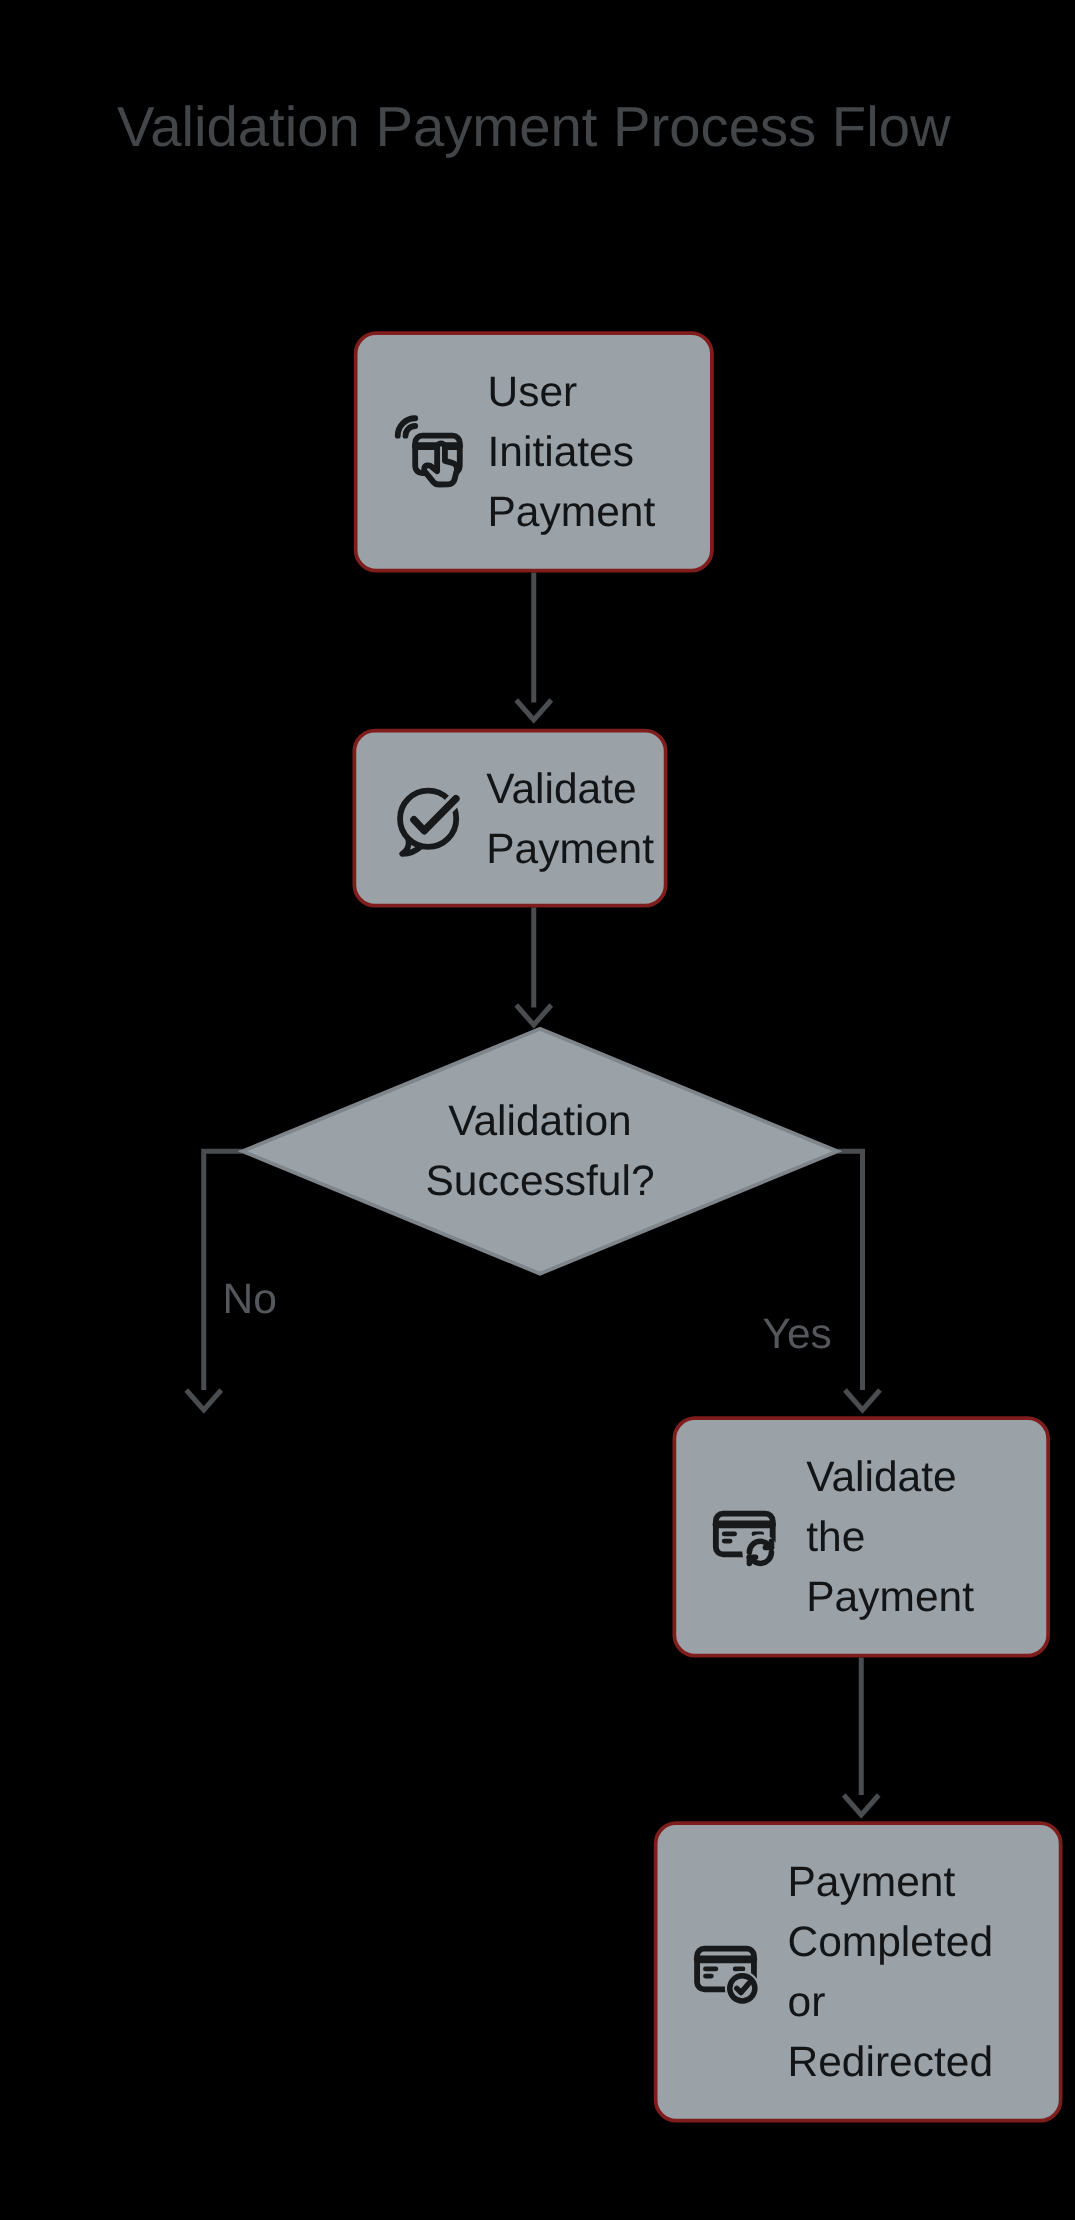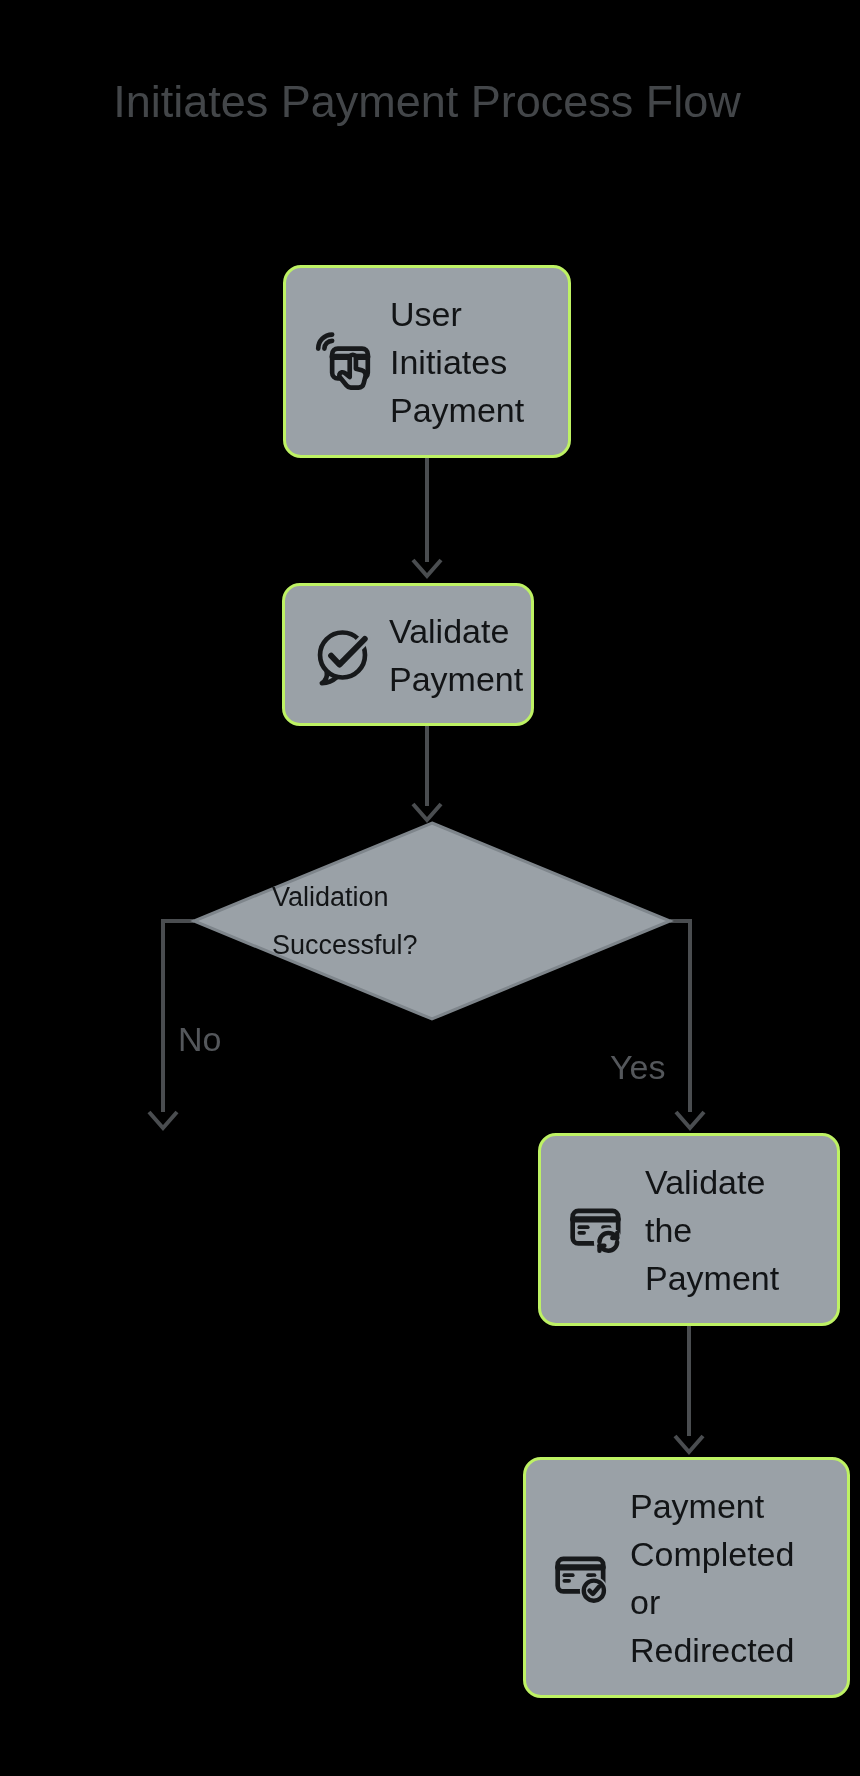--- a/index.html
+++ b/index.html
@@ -6,44 +6,44 @@
   .canvas{
     position:relative;width:860px;height:1776px;background:#000;overflow:hidden;
     font-family:"Liberation Sans", sans-serif;
   }
   .title{
     position:absolute;top:70px;left:0;width:854px;text-align:center;
     font-size:45px;line-height:64px;font-weight:500;color:#434649;
   }
   .overlay{position:absolute;top:0;left:0;pointer-events:none;}
   .node{
-    position:absolute;background:#9AA1A7;border:3px solid #bef264;border-radius:18px;
+    position:absolute;background:#9AA1A7;border:3px solid #7f1d1d;border-radius:18px;
     display:flex;align-items:center;gap:16px;padding:0 8px 0 26px;box-sizing:border-box;
   }
   .nicon{flex:0 0 auto;width:62px;height:62px;}
   .nicon svg{width:100%;height:100%;display:block;}
   .nlabel{
     font-size:34px;line-height:48px;color:#121416;white-space:pre-line;
   }
   .diamond-label{
-    position:absolute;left:272px;top:873px;width:320px;text-align:left;
-    font-size:27px;line-height:48px;color:#121416;white-space:pre-line;
+    position:absolute;left:272px;top:873px;width:320px;text-align:center;
+    font-size:34px;line-height:48px;color:#121416;white-space:pre-line;
   }
   .edge-label{
     position:absolute;font-size:34px;line-height:48px;font-weight:500;color:#54575B;
   }
   .edge-label.no{left:178px;top:1015px;}
   .edge-label.yes{left:610px;top:1015px;margin-top:28px;}
 </style>
 </head>
 <body>
 
 <div class="canvas">
 
-  <div class="title">Initiates Payment Process Flow</div>
+  <div class="title">Validation Payment Process Flow</div>
 
   <svg class="overlay" width="860" height="1776" viewBox="0 0 860 1776">
     <g stroke="#4A4D50" stroke-width="4" fill="none">
       <g>
         <path d="M427 458 V562"></path>
           <path d="M413 560 L427 576 L441 560"></path>
       </g>
       <g>
         <path d="M427 726 V806"></path>
           <path d="M413 804 L427 820 L441 804"></path>

